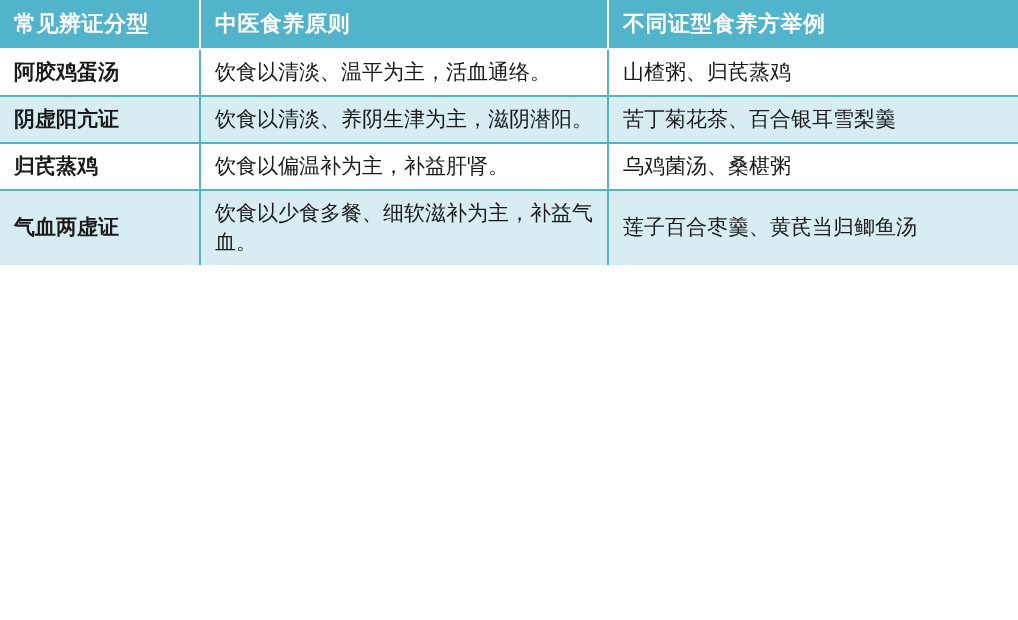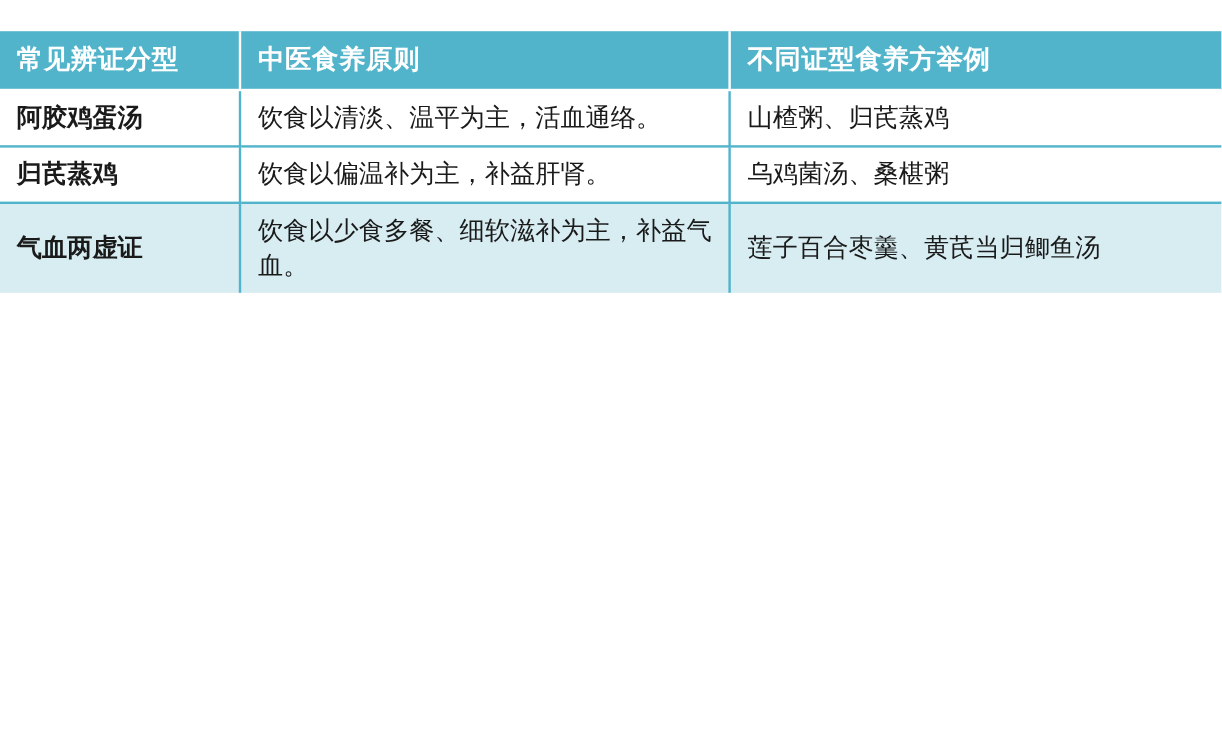--- a/index.html
+++ b/index.html
@@ -10,21 +10,20 @@
   body {
     width: 1018px;
     height: 620px;
     overflow: hidden;
     font-family: "Liberation Serif", "DejaVu Serif", serif;
   }
   .tcm-table {
     width: 1018px;
     border-collapse: collapse;
     table-layout: fixed;
-    margin-top: 26px;
   }
   .tcm-table col.c0 { width: 200px; }
   .tcm-table col.c1 { width: 408px; }
   .tcm-table col.c2 { width: 410px; }
 
   .tcm-table thead th {
     background: #52b4cb;
     color: #ffffff;
     font-weight: bold;
     font-size: 22px;
@@ -91,20 +90,25 @@
       <th>中医食养原则</th>
       <th>不同证型食养方举例</th>
     </tr>
   </thead>
   <tbody>
     <tr>
       <td class="syndrome">阿胶鸡蛋汤</td>
       <td class="principle">饮食以清淡、温平为主，活血通络。</td>
       <td class="example">山楂粥、归芪蒸鸡</td>
     </tr>
+    <tr class="alt">
+      <td class="syndrome">阴虚阳亢证</td>
+      <td class="principle">饮食以清淡、养阴生津为主，滋阴潜阳。</td>
+      <td class="example">苦丁菊花茶、百合银耳雪梨羹</td>
+    </tr>
     <tr>
       <td class="syndrome">归芪蒸鸡</td>
       <td class="principle">饮食以偏温补为主，补益肝肾。</td>
       <td class="example">乌鸡菌汤、桑椹粥</td>
     </tr>
     <tr class="alt">
       <td class="syndrome">气血两虚证</td>
       <td class="principle">饮食以少食多餐、细软滋补为主，补益气血。</td>
       <td class="example">莲子百合枣羹、黄芪当归鲫鱼汤</td>
     </tr>

